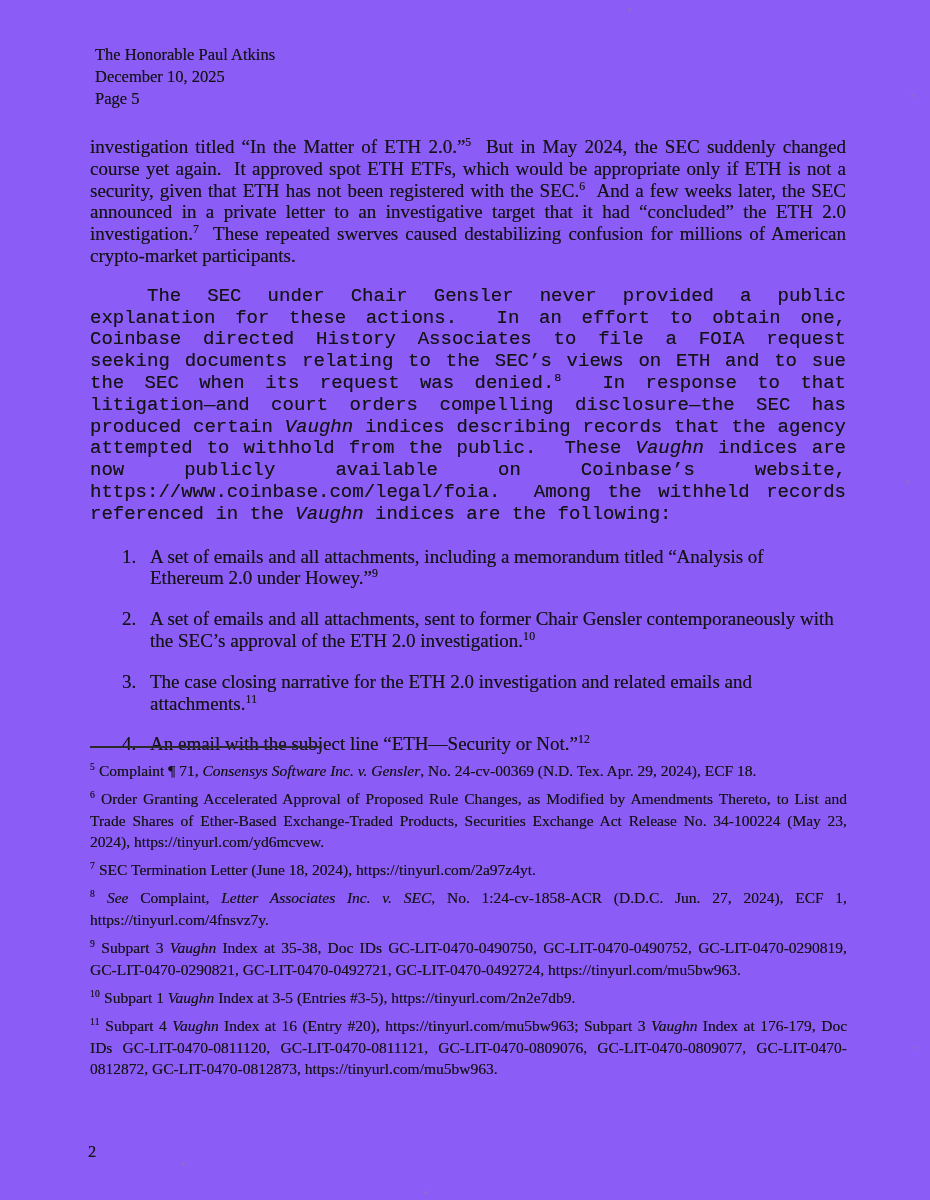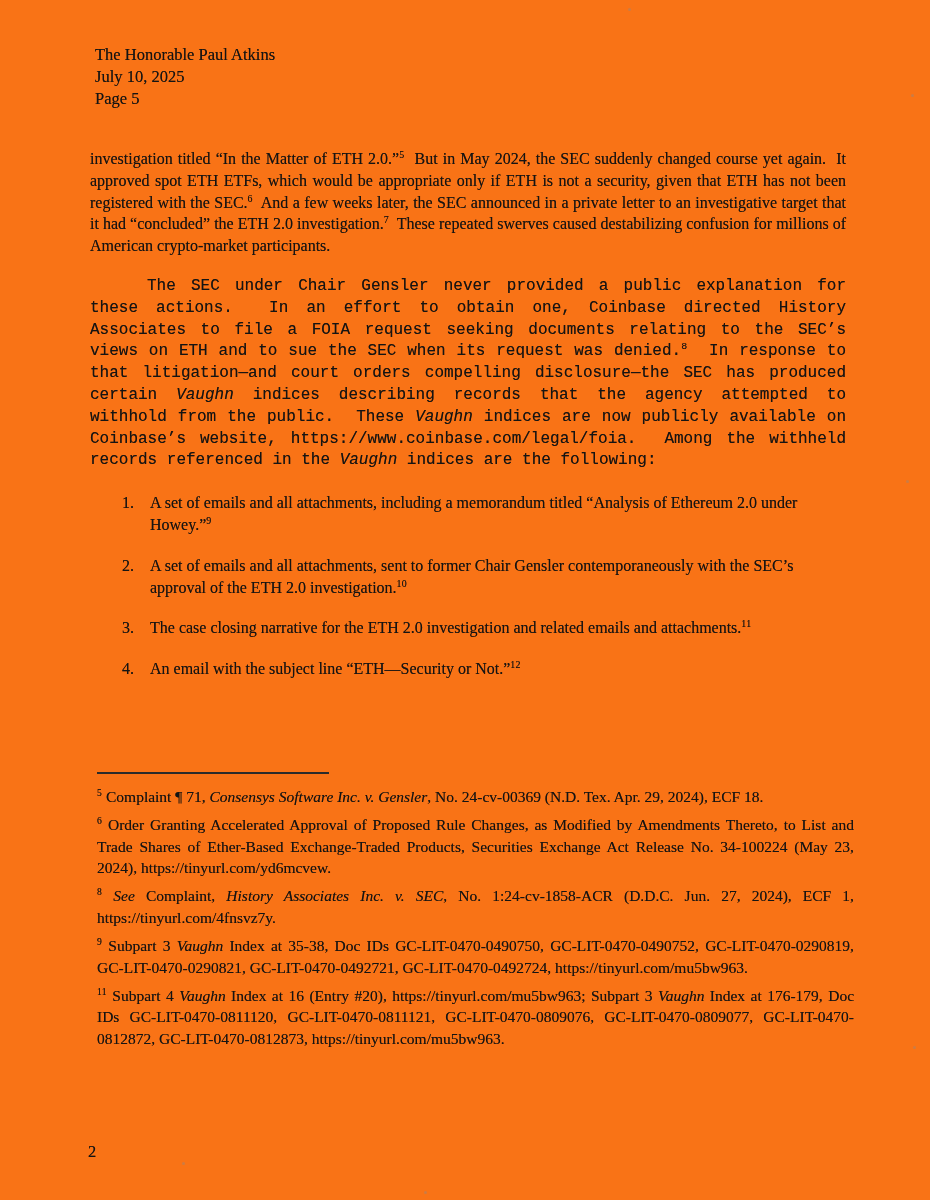--- a/index.html
+++ b/index.html
@@ -1,58 +1,58 @@
 <!DOCTYPE html>
 <html><head>
 <meta charset="utf-8">
 <style>
   html, body { margin:0; padding:0; background:#ffffff; }
   .page {
     position:relative;
     width:930px; height:1200px;
-    background:#f97316;
+    background:#8b5cf6;
     font-family:"Liberation Serif","DejaVu Serif",serif;
     color:#141414;
     overflow:hidden;
     text-shadow:0 0 .4px rgba(10,10,10,.55);
   }
   .header {
     position:absolute; top:44px; left:95px;
     font-size:16.5px; line-height:22px;
     white-space:nowrap;
   }
   .body-block {
-    position:absolute; top:148px; left:90px; width:756px;
-    font-size:16px; line-height:21.8px;
+    position:absolute; top:136px; left:90px; width:756px;
+    font-size:19px; line-height:21.8px;
   }
   p.para { margin:0 0 19px 0; text-align:justify; }
   p.para.indent { text-indent:57px;font-family:Liberation Mono, monospace; }
   ol.list { margin:20px 0 0 0; padding:0; list-style:none; }
   li.list-item { display:flex; margin-bottom:19px; padding-left:32px; }
   li.list-item .num { flex:none; width:28px; }
   li.list-item .li-text { flex:none; width:688px; text-align:left; }
   .footnotes {
-    position:absolute; top:772px; left:90px; width:757px;
-    font-size:15.5px; line-height:21.6px;margin-left:7px;
+    position:absolute; top:746px; left:90px; width:757px;
+    font-size:15.5px; line-height:21.6px;
   }
   .fn-rule { width:232px; border-top:2px solid #2b2b2b; margin:0 0 12px 0; }
   p.fn { margin:0 0 6.5px 0; text-align:justify; }
   sup { font-size:.62em; line-height:0; vertical-align:super; letter-spacing:.3px; }
   i { font-style:italic; }
   .page-number { position:absolute; left:88px; top:1142px; font-size:16.5px; }
   .speck { position:absolute; width:3px; height:3px; border-radius:50%; background:#8a8a8a; opacity:.4; }
 </style>
 </head>
 <body>
 
 <div class="page">
 
   <div class="header">
     <div>The Honorable Paul Atkins</div>
-    <div>July 10, 2025</div>
+    <div>December 10, 2025</div>
     <div>Page 5</div>
   </div>
 
   <div class="body-block">
     <p class="para">investigation titled “In the Matter of ETH 2.0.”<sup>5</sup>&nbsp; But in May 2024, the SEC suddenly changed course yet again.&nbsp; It approved spot ETH ETFs, which would be appropriate only if ETH is not a security, given that ETH has not been registered with the SEC.<sup>6</sup>&nbsp; And a few weeks later, the SEC announced in a private letter to an investigative target that it had “concluded” the ETH 2.0 investigation.<sup>7</sup>&nbsp; These repeated swerves caused destabilizing confusion for millions of American crypto-market participants.</p>
     <p class="para indent">The SEC under Chair Gensler never provided a public explanation for these actions.&nbsp; In an effort to obtain one, Coinbase directed History Associates to file a FOIA request seeking documents relating to the SEC’s views on ETH and to sue the SEC when its request was denied.<sup>8</sup>&nbsp; In response to that litigation—and court orders compelling disclosure—the SEC has produced certain <i>Vaughn</i> indices describing records that the agency attempted to withhold from the public.&nbsp; These <i>Vaughn</i> indices are now publicly available on Coinbase’s website, https://www.coinbase.com/legal/foia.&nbsp; Among the withheld records referenced in the <i>Vaughn</i> indices are the following:</p>
 
     <ol class="list">
       <li class="list-item">
         <span class="num">1.</span>
@@ -70,22 +70,24 @@
         <span class="num">4.</span>
         <span class="li-text">An email with the subject line “ETH—Security or Not.”<sup>12</sup></span>
       </li>
     </ol>
   </div>
 
   <div class="footnotes">
     <div class="fn-rule"></div>
     <p class="fn"><sup>5</sup> Complaint ¶ 71, <i>Consensys Software Inc. v. Gensler</i>, No. 24-cv-00369 (N.D. Tex. Apr. 29, 2024), ECF 18.</p>
     <p class="fn"><sup>6</sup> Order Granting Accelerated Approval of Proposed Rule Changes, as Modified by Amendments Thereto, to List and Trade Shares of Ether-Based Exchange-Traded Products, Securities Exchange Act Release No. 34-100224 (May 23, 2024), https://tinyurl.com/yd6mcvew.</p>
-    <p class="fn"><sup>8</sup> <i>See</i> Complaint, <i>History Associates Inc. v. SEC</i>, No. 1:24-cv-1858-ACR (D.D.C. Jun. 27, 2024), ECF 1, https://tinyurl.com/4fnsvz7y.</p>
+    <p class="fn"><sup>7</sup> SEC Termination Letter (June 18, 2024), https://tinyurl.com/2a97z4yt.</p>
+    <p class="fn"><sup>8</sup> <i>See</i> Complaint, <i>Letter Associates Inc. v. SEC</i>, No. 1:24-cv-1858-ACR (D.D.C. Jun. 27, 2024), ECF 1, https://tinyurl.com/4fnsvz7y.</p>
     <p class="fn"><sup>9</sup> Subpart 3 <i>Vaughn</i> Index at 35-38, Doc IDs GC-LIT-0470-0490750, GC-LIT-0470-0490752, GC-LIT-0470-0290819, GC-LIT-0470-0290821, GC-LIT-0470-0492721, GC-LIT-0470-0492724, https://tinyurl.com/mu5bw963.</p>
+    <p class="fn"><sup>10</sup> Subpart 1 <i>Vaughn</i> Index at 3-5 (Entries #3-5), https://tinyurl.com/2n2e7db9.</p>
     <p class="fn"><sup>11</sup> Subpart 4 <i>Vaughn</i> Index at 16 (Entry #20), https://tinyurl.com/mu5bw963; Subpart 3 <i>Vaughn</i> Index at 176-179, Doc IDs GC-LIT-0470-0811120, GC-LIT-0470-0811121, GC-LIT-0470-0809076, GC-LIT-0470-0809077, GC-LIT-0470-0812872, GC-LIT-0470-0812873, https://tinyurl.com/mu5bw963.</p>
   </div>
 
   <div class="page-number">2</div>
 
   <div class="speck" style="left:628px; top:8px;"></div>
   <div class="speck" style="left:911px; top:94px;"></div>
   <div class="speck" style="left:906px; top:480px;"></div>
   <div class="speck" style="left:913px; top:1046px;"></div>
   <div class="speck" style="left:182px; top:1162px;"></div>

